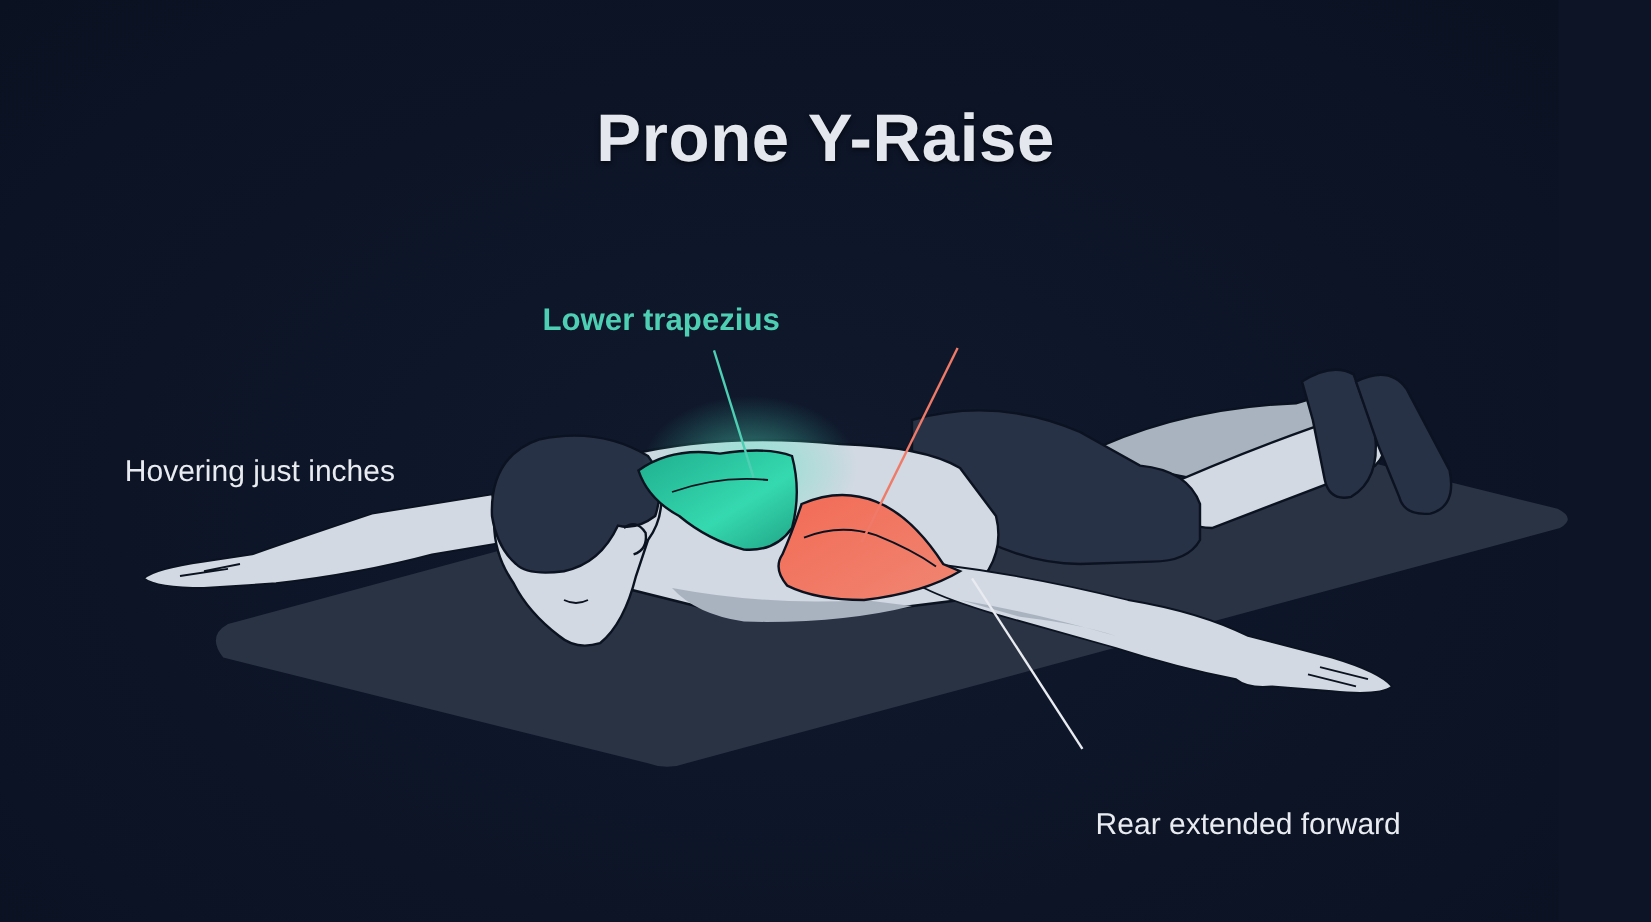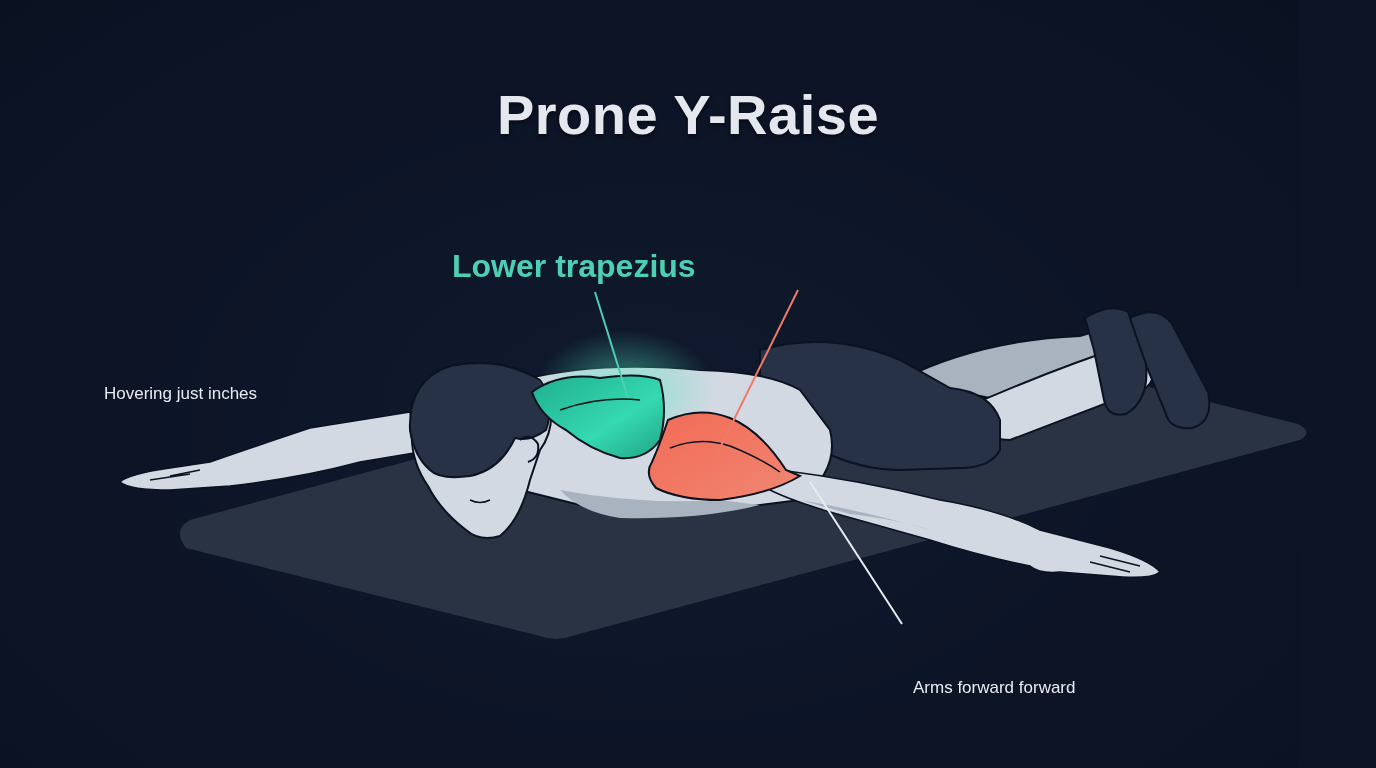--- a/index.html
+++ b/index.html
@@ -24,28 +24,28 @@
       width: 1376px;
       text-align: center;
       font-size: 56px;
       font-weight: bold;
       color: #e4e8ee;
       letter-spacing: 0.5px;
       text-shadow: 0 2px 4px rgba(0,0,0,0.6);
     }
     .label {
       position: absolute;
-      font-size: 17px;
+      font-size: 25px;
       line-height: 31px;
       color: #e8ebf0;
       white-space: pre;
     }
     .label.muscle {
       font-weight: bold;
-      font-size: 32px;
+      font-size: 26px;
     }
     svg.figure {
       position: absolute;
       left: 0;
       top: 0;
     }
   </style>
 </head>
 <body>
 
@@ -125,17 +125,17 @@
   </svg>
 
   <div class="label muscle" style="left:452px; top:251px; color:#4ecfb3;">Lower trapezius</div>
 
 
   <div class="label" style="left:104px; top:316px;">
     <div>Hovering just inches</div>
   </div>
 
   <div class="label" style="left:913px; top:610px;">
-    <div>Arms forward forward</div>
+    <div>Rear extended forward</div>
     <div>in a 45° angle</div>
   </div>
 
 </div>
 
 </body></html>

